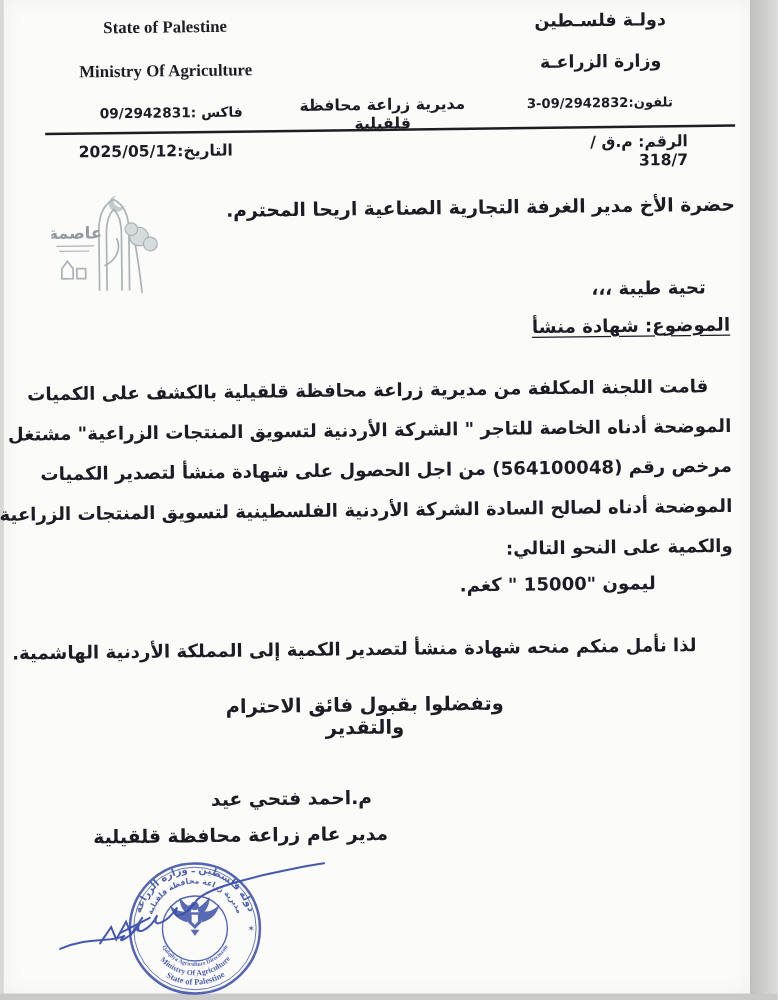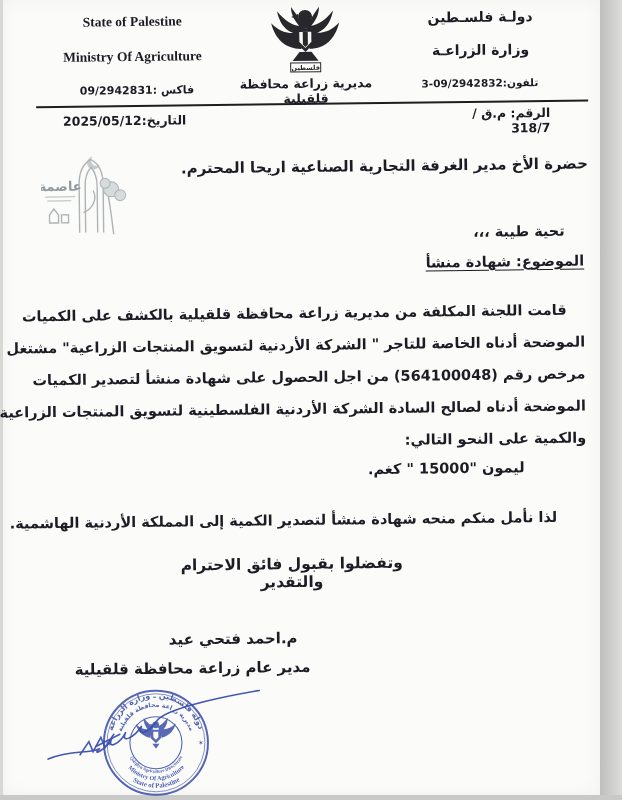--- a/index.html
+++ b/index.html
@@ -48,36 +48,20 @@
 <div class="paper"></div>
 <div class="edge-right"></div>
 <div class="edge-bottom"></div>
 
 <div class="tilt">
 
   <div class="abs en hdr-en1">State of Palestine</div>
   <div class="abs en hdr-en2">Ministry Of Agriculture</div>
   <div class="abs ar hdr-fax">فاكس :09/2942831</div>
 
-  <div class="abs emblem">
-    <svg width="80" height="72" viewBox="0 0 80 72">
-      <g fill="#28282c">
-        <path d="M36 44 C20 44 10 34 6 18 C14 26 20 28 28 28 C18 24 14 16 12 6 C20 16 27 20 34 21 C28 14 26 8 26 2 C32 10 36 16 38 24 Z"></path>
-        <path d="M44 44 C60 44 70 34 74 18 C66 26 60 28 52 28 C62 24 66 16 68 6 C60 16 53 20 46 21 C52 14 54 8 54 2 C48 10 44 16 42 24 Z"></path>
-        <path d="M40 5 c-4 0 -7 3 -7 7 l3 12 h8 l3 -12 c0 -4 -3 -7 -7 -7 z"></path>
-        <path d="M33 9 l-7 3 7 2.5 z"></path>
-        <path d="M31 24 h18 v14 l-9 9 -9 -9 z"></path>
-        <path d="M34 27 h12 v10 l-6 6 -6 -6 z" fill="#f6f6f3"></path>
-        <path d="M37.5 27 h5 v12.5 l-2.5 2.5 -2.5 -2.5 z" fill="#28282c"></path>
-        <path d="M34 47 l-7 9 h26 l-7 -9 z"></path>
-        <rect x="25" y="58" width="30" height="9" fill="#fdfdfb" stroke="#28282c" stroke-width="1"></rect>
-        <text x="40" y="65" font-size="6.5" text-anchor="middle" font-weight="bold">فلسطين</text>
-      </g>
-    </svg>
-  </div>
   <div class="abs ar directorate">مديرية زراعة محافظة قلقيلية</div>
 
   <div class="abs ar hdr-ar1">دولـة فلسـطين</div>
   <div class="abs ar hdr-ar2">وزارة الزراعـة</div>
   <div class="abs ar hdr-tel">تلفون:09/2942832-3</div>
 
   <div class="abs rule"></div>
 
   <div class="abs ar ref-date">التاريخ:2025/05/12</div>
   <div class="abs ar ref-num">الرقم: م.ق / 318/7</div>

